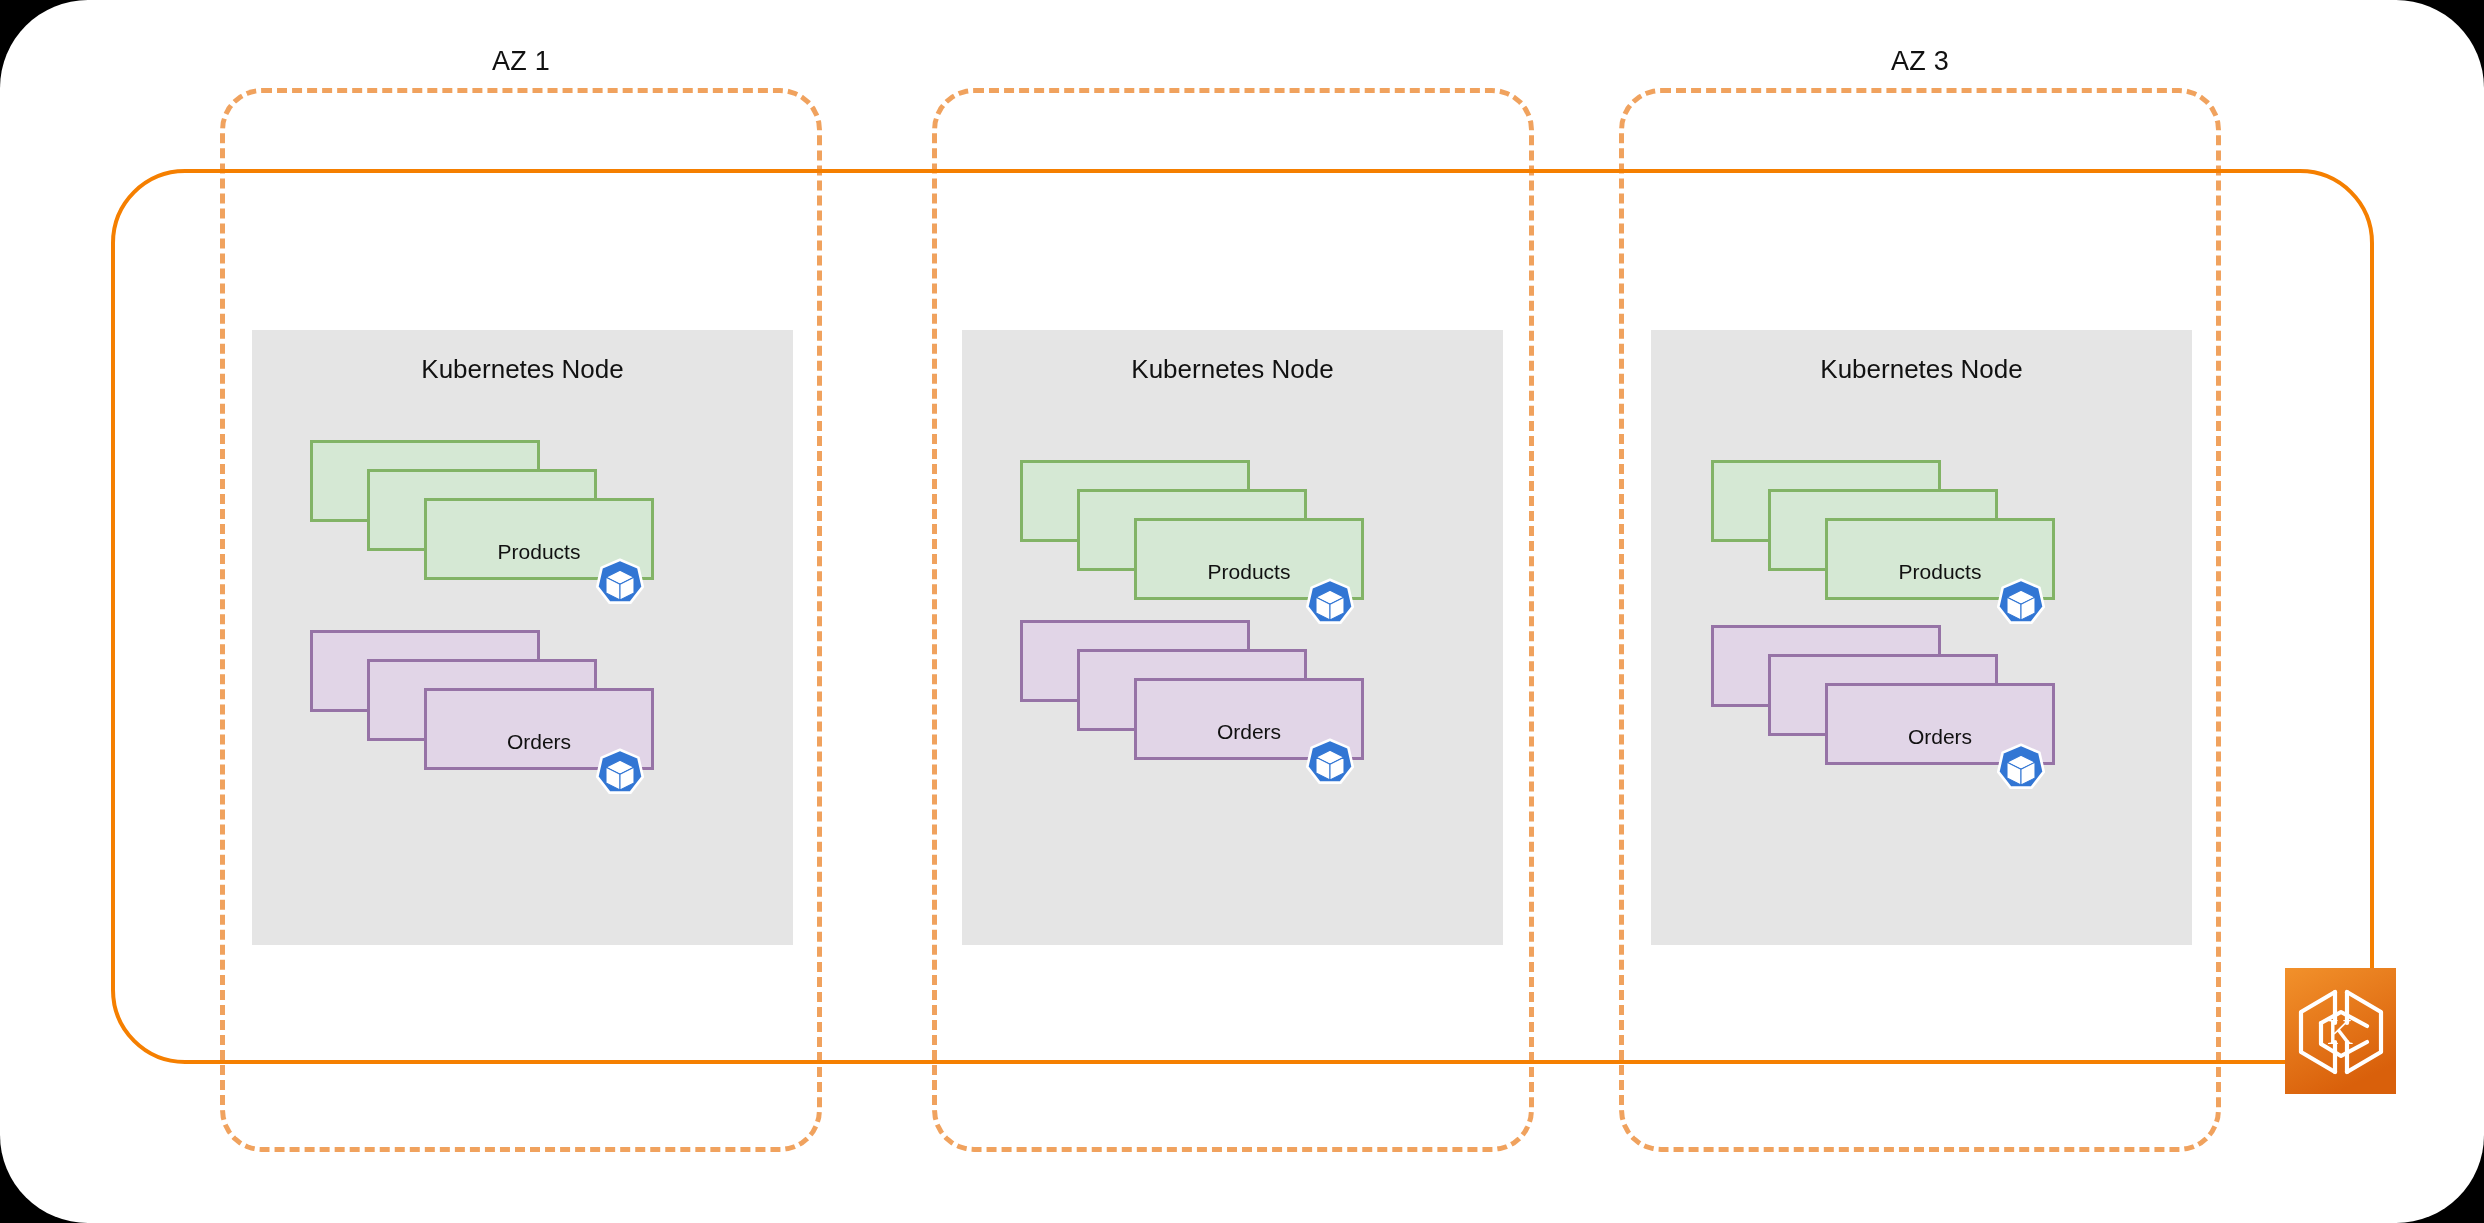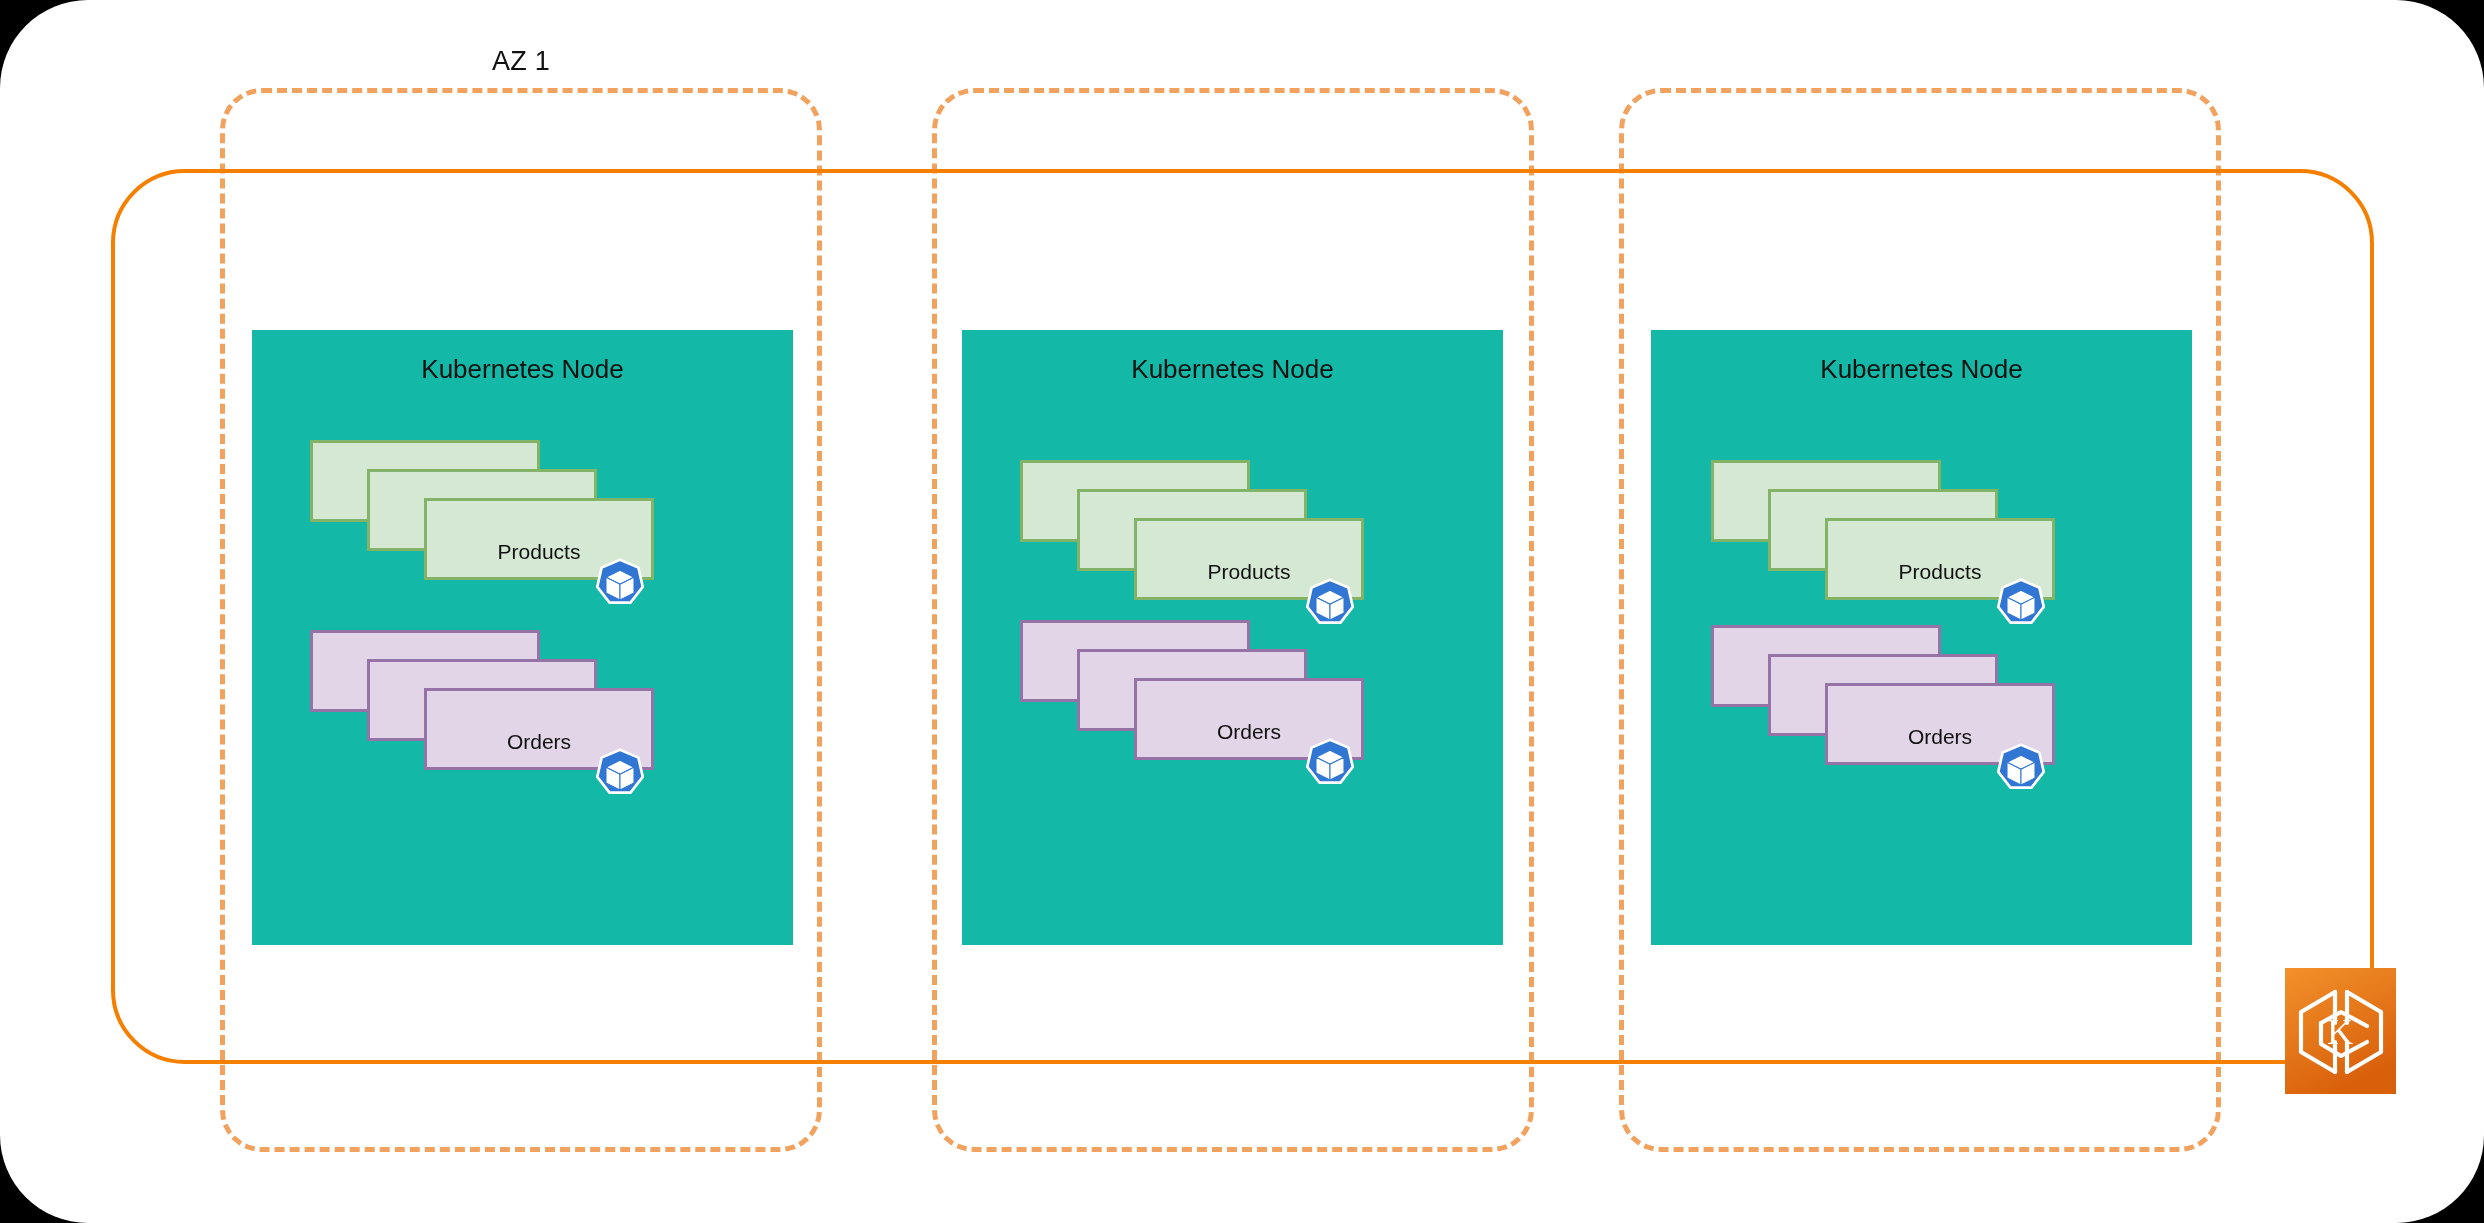--- a/index.html
+++ b/index.html
@@ -35,21 +35,21 @@
     font-size:27px;
     color:#111111;
     text-align:center;
     white-space:nowrap;
     letter-spacing:0.3px;
   }
 
   
   .node-box{
     position:absolute;
-    background:#14b8a6;
+    background:#e5e5e5;
     box-sizing:border-box;
   }
   .node-title{
     position:absolute;
     top:24px;left:0;right:0;
     text-align:center;
     font-size:26px;
     color:#111111;
     white-space:nowrap;
   }
@@ -156,20 +156,21 @@
           <g fill="#ffffff" stroke="#3276d4" stroke-width="1.2" stroke-linejoin="round">
             <polygon points="32,14 48,22 32,30 16,22"></polygon>
             <polygon points="16,22 32,30 32,48 16,40"></polygon>
             <polygon points="48,22 48,40 32,48 32,30"></polygon>
           </g>
         </svg>
       </span>
     </div>
   </div>
 
+  <div class="az-label" style="left:1619px;top:46px;width:602px;">AZ 3</div>
   <div class="az-box" style="left:1619px;top:88px;width:602px;height:1064px;"></div>
 
   <div class="node-box" style="left:1651px;top:330px;width:541px;height:615px;">
     <div class="node-title">Kubernetes Node</div>
 
     <div class="stack" style="left:60px;top:130px;width:360px;height:150px;">
       <div class="pod-card green" style="left:0px;top:0px;width:230px;height:82px;"></div>
       <div class="pod-card green" style="left:57px;top:29px;width:230px;height:82px;"></div>
       <div class="pod-card green" style="left:114px;top:58px;width:230px;height:82px;"></div>
       <div class="pod-label" style="left:114px;top:100px;width:230px;">Products</div>

